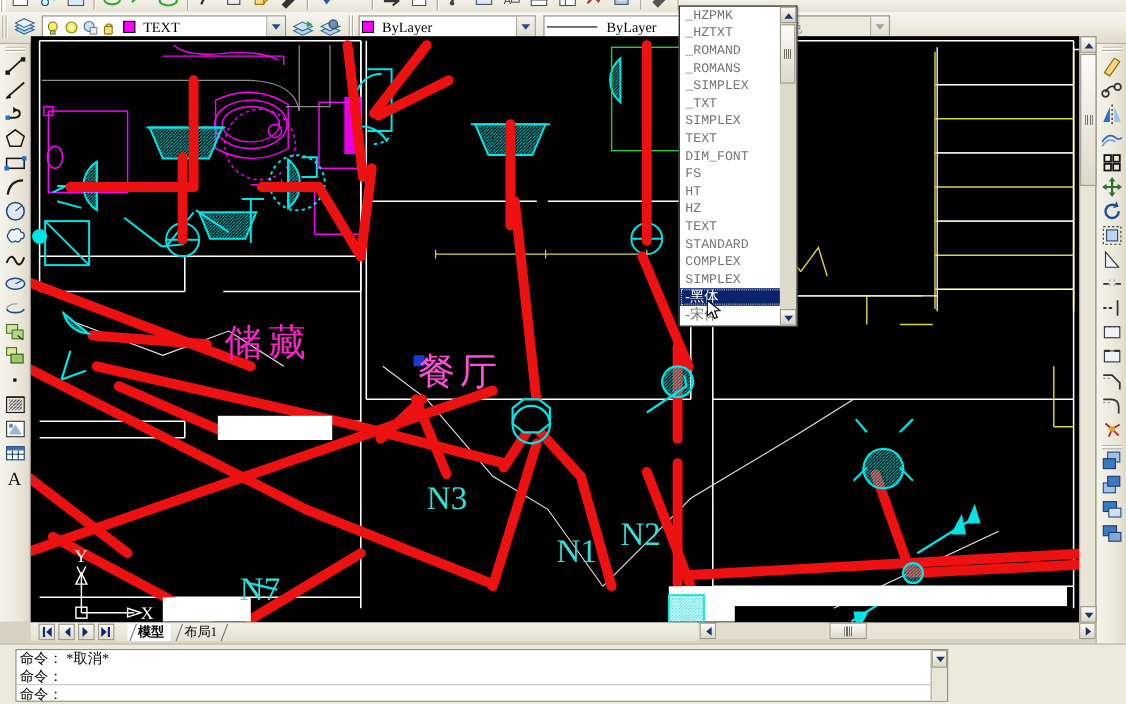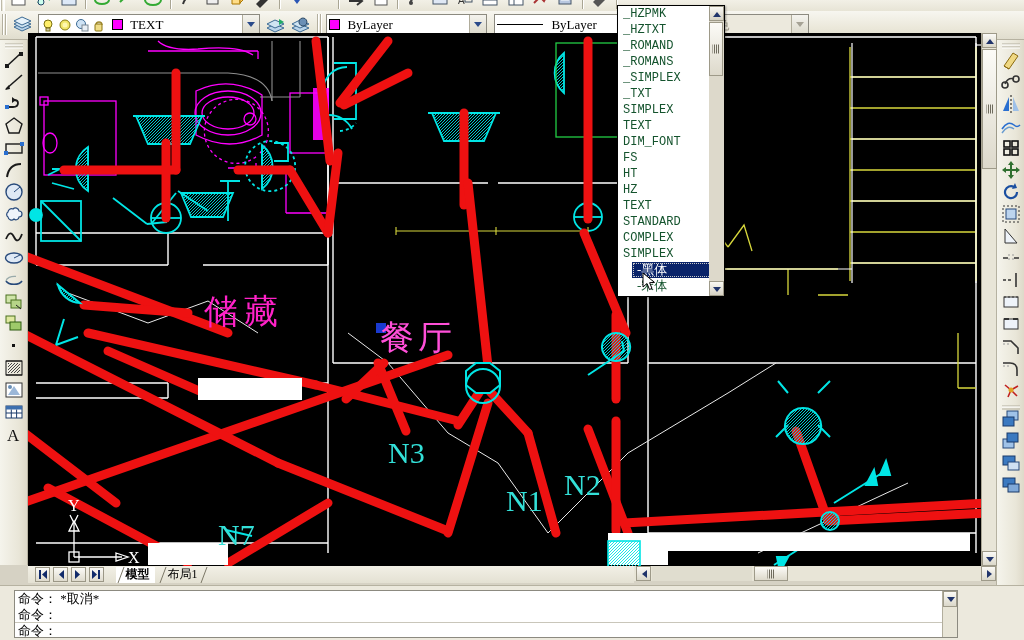--- a/index.html
+++ b/index.html
@@ -111,45 +111,45 @@
      font-family:"Liberation Serif",serif;font-size:12px;color:#000;position:relative;}
   .tab.active{background:#fff;font-weight:bold;}
   .tabskew{position:absolute;left:0;top:0;width:8px;height:16px;}
 
   
   #cmdwrap {
     position:absolute; left:0; top:585px; width:1024px; height:55px;
     background:#ece9dd; border-top:1px solid #b6b2a1;
   }
   #cmdbox {
-    position:absolute; left:14px; top:4px; width:944px; height:48px;
+    position:absolute; left:14px; top:4px; width:848px; height:48px;
     background:#ffffff; border:1px solid #8c8a80;
     overflow:hidden;
   }
   .cmdline{ font-family:"Liberation Serif", serif; font-size:13px; color:#000;
      height:16px; line-height:16px; padding-left:3px; white-space:nowrap;}
   .cmdline.sepline{border-bottom:1px solid #c9c6ba;}
   #cmdvs{position:absolute;right:0;top:0;width:15px;height:46px;background:#e8e5d7;border-left:1px solid #b2ae9d;}
 
   
   #fontlist {
     position:absolute; left:617px; top:5px; width:108px; height:292px;
     background:#ffffff; border:1px solid #000;
     overflow:hidden;
     box-shadow:1px 1px 2px rgba(0,0,0,.35);
   }
   #fontlist .fitem{
     height:16px; line-height:16px; padding-left:5px;
-    font-family:"Liberation Mono", monospace; font-size:12px; color:#14532d;
+    font-family:"Liberation Mono", monospace; font-size:12px; color:#737373;
     white-space:nowrap;
   }
   #fontlist .fitem.selected{ background:#0a246a; color:#ffffff;
     font-family:"Liberation Serif",serif; font-size:13px;
     outline:1px dotted #c8c8c8; outline-offset:-2px;}
-  #fontlist .fitem.cjk{ font-family:Liberation Serif, serif; font-size:13px;margin-left:14px; }
+  #fontlist .fitem.cjk{ font-family:Liberation Serif, serif; font-size:13px; }
   #flistscroll{position:absolute;right:0;top:0;width:15px;height:290px;background:#ddd9cb;}
   #flistscroll .up,#flistscroll .dn{position:absolute;left:0;width:15px;height:15px;
      background:linear-gradient(to bottom,#f9f8f3,#d6d2c4);border:1px solid #9e9a89;}
   #flistscroll .up{top:0;} #flistscroll .dn{bottom:0;}
 
   
   #cursor{position:absolute;left:642px;top:272px;width:14px;height:20px;pointer-events:none;}
 
   .tri-up::after{content:"";position:absolute;left:3px;top:5px;
      border-left:4px solid transparent;border-right:4px solid transparent;border-bottom:5px solid #20346b;}

